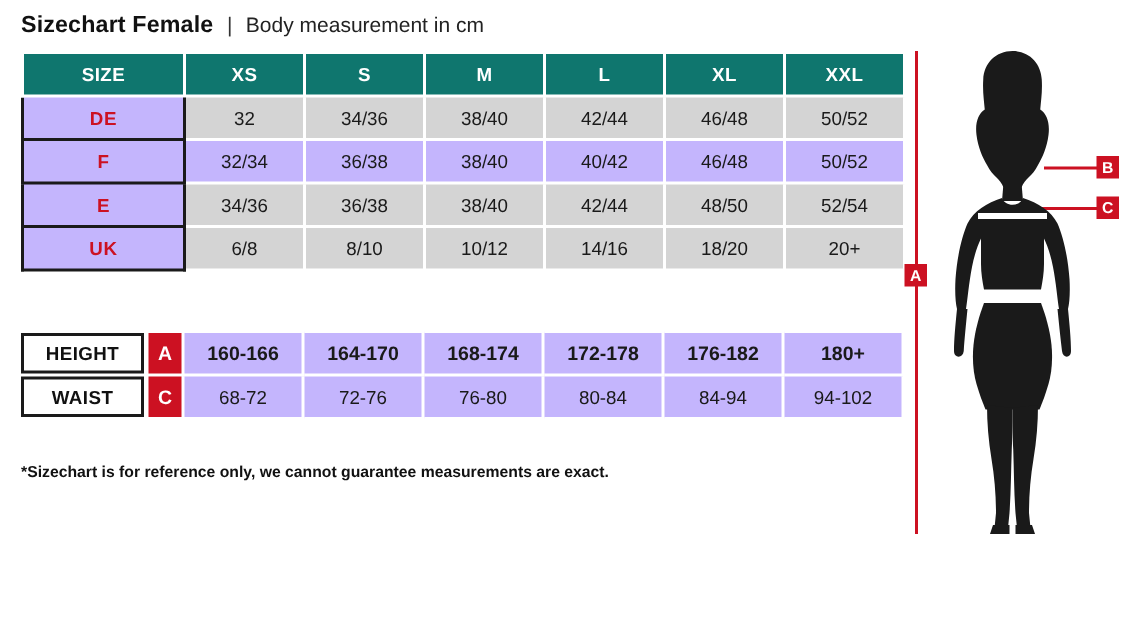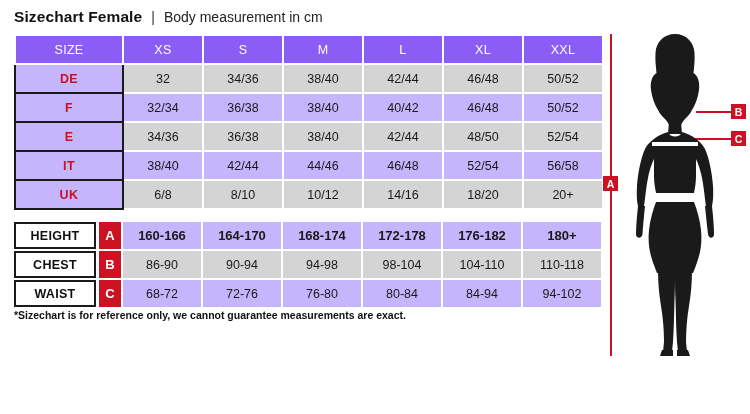--- a/index.html
+++ b/index.html
@@ -58,23 +58,23 @@
     padding: 0;
     height: 27px;
     text-align: center;
     vertical-align: middle;
     font-size: 12.5px;
   }
   .col-label { width: 108px; }
   .col-size  { width: 80px; }
 
   .hdr-cell {
-    background: #8b5cf6;
+    background: #0f766e;
     color: #ffffff;
-    font-weight: normal;
+    font-weight: bold;
     font-size: 13px;
     letter-spacing: 0.3px;
   }
   .row-label {
     background: #c4b5fd;
     color: #cc1122;
     font-weight: bold;
     font-size: 13.5px;
     border: 2px solid #1a1a1a !important;
     letter-spacing: 0.4px;
@@ -258,29 +258,20 @@
       <tr>
         <td class="row-label">E</td>
         <td class="cell-dark">34/36</td>
         <td class="cell-dark">36/38</td>
         <td class="cell-dark">38/40</td>
         <td class="cell-dark">42/44</td>
         <td class="cell-dark">48/50</td>
         <td class="cell-dark">52/54</td>
       </tr>
 
-      <tr>
-        <td class="row-label">IT</td>
-        <td class="cell-light">38/40</td>
-        <td class="cell-light">42/44</td>
-        <td class="cell-light">44/46</td>
-        <td class="cell-light">46/48</td>
-        <td class="cell-light">52/54</td>
-        <td class="cell-light">56/58</td>
-      </tr>
 
       <tr>
         <td class="row-label">UK</td>
         <td class="cell-dark">6/8</td>
         <td class="cell-dark">8/10</td>
         <td class="cell-dark">10/12</td>
         <td class="cell-dark">14/16</td>
         <td class="cell-dark">18/20</td>
         <td class="cell-dark">20+</td>
       </tr>
@@ -306,34 +297,20 @@
           </div>
         </td>
         <td class="cell-light">160-166</td>
         <td class="cell-light">164-170</td>
         <td class="cell-light">168-174</td>
         <td class="cell-light">172-178</td>
         <td class="cell-light">176-182</td>
         <td class="cell-light">180+</td>
       </tr>
 
-      <tr>
-        <td class="meas-label-cell">
-          <div class="meas-label-inner">
-            <div class="meas-name">CHEST</div>
-            <div class="meas-key">B</div>
-          </div>
-        </td>
-        <td class="cell-dark">86-90</td>
-        <td class="cell-dark">90-94</td>
-        <td class="cell-dark">94-98</td>
-        <td class="cell-dark">98-104</td>
-        <td class="cell-dark">104-110</td>
-        <td class="cell-dark">110-118</td>
-      </tr>
 
       <tr>
         <td class="meas-label-cell">
           <div class="meas-label-inner">
             <div class="meas-name">WAIST</div>
             <div class="meas-key">C</div>
           </div>
         </td>
         <td class="cell-light">68-72</td>
         <td class="cell-light">72-76</td>

